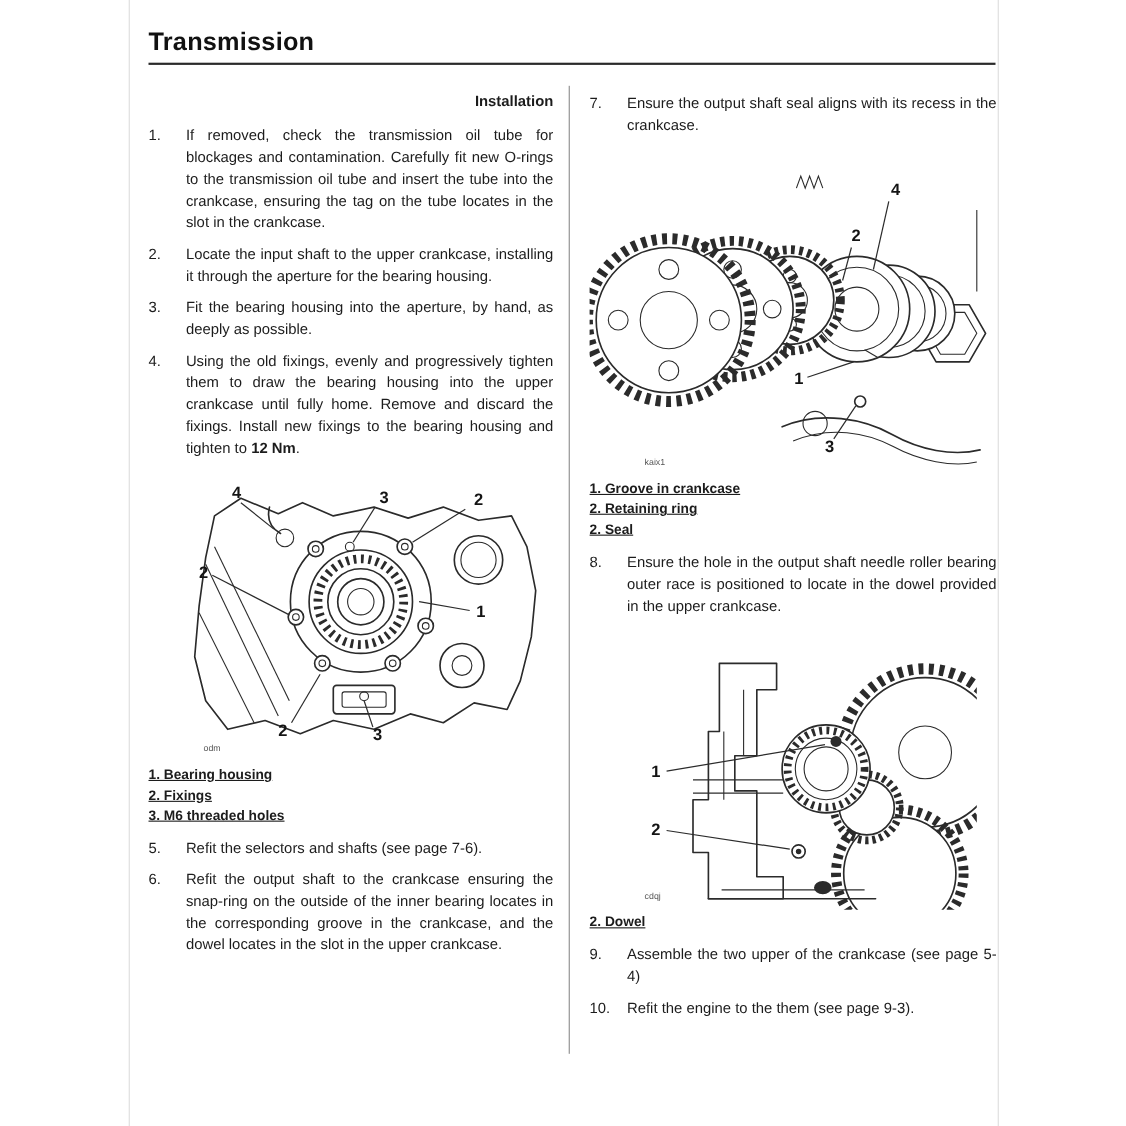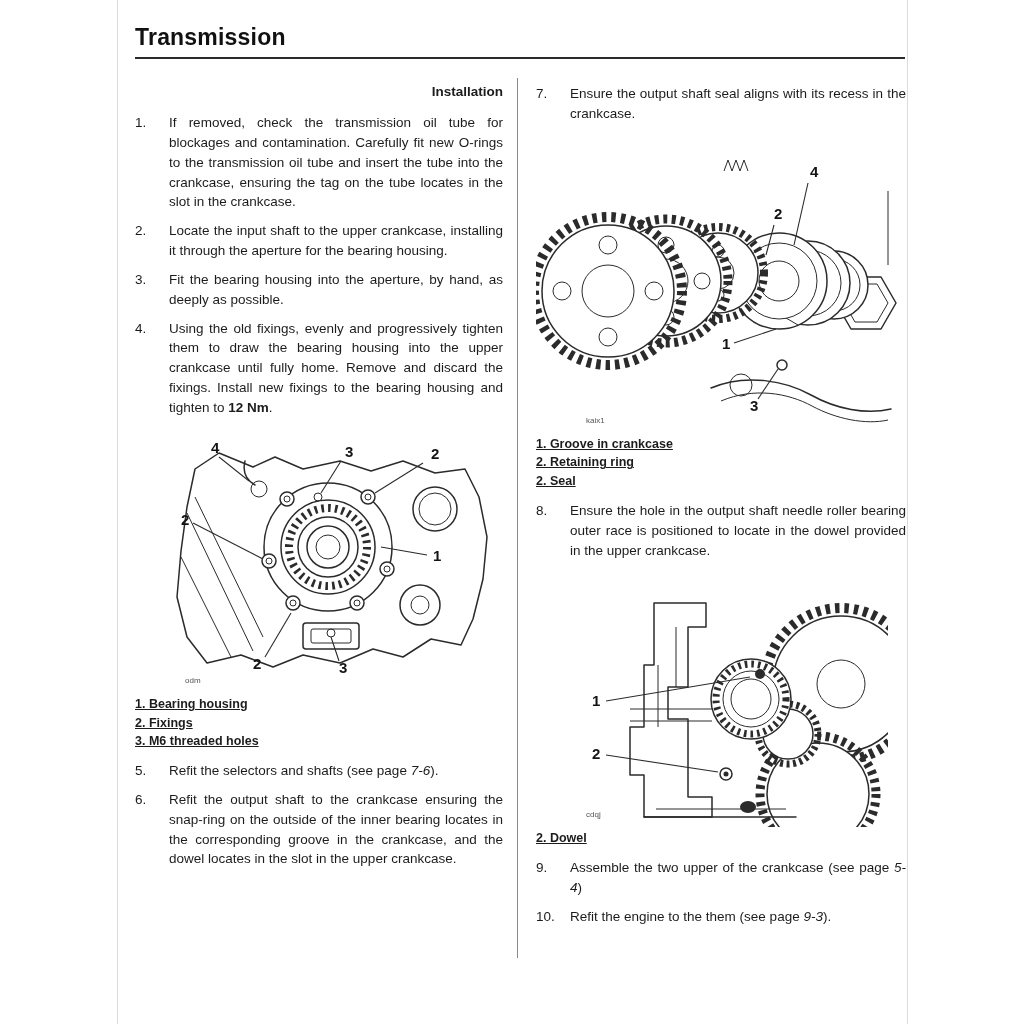--- a/index.html
+++ b/index.html
@@ -21,21 +21,21 @@
   .col { position:absolute; top:84px; }
   .left-col  { left:135px; width:368px; }
   .right-col { left:536px; width:370px; }
 
   .subhead { font-weight:bold; font-size:13.5px; margin:0 0 14px 0;text-align:right; }
 
   .step { display:flex; margin:0 0 9px 0; font-size:13.5px; line-height:1.47; }
   .step .num { flex:0 0 34px; }
   .step .txt { flex:1; text-align:justify; }
   .b   { font-weight:bold; }
-  .ref { font-style:italic; }
+  .ref { }
 
   .figure { position:relative; margin:8px 0 2px 0; }
   .figure svg { display:block; }
   .fig-code { position:absolute; left:2px; bottom:8px; font-size:8px; color:#555;margin-left:48px; }
 
   .fig-captions { font-weight:bold; font-size:12.5px; line-height:1.5; margin:2px 0 10px 0;text-decoration:underline; }
 
   
   .ln    { fill:none; stroke:#2b2b2b; stroke-width:1.5; stroke-linejoin:round; stroke-linecap:round; }
   .lnw   { fill:#fff;  stroke:#2b2b2b; stroke-width:1.5; stroke-linejoin:round; }

